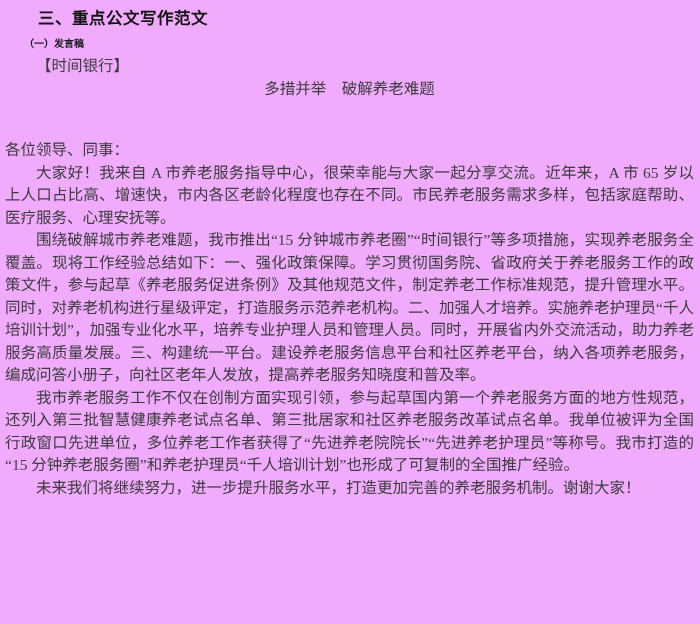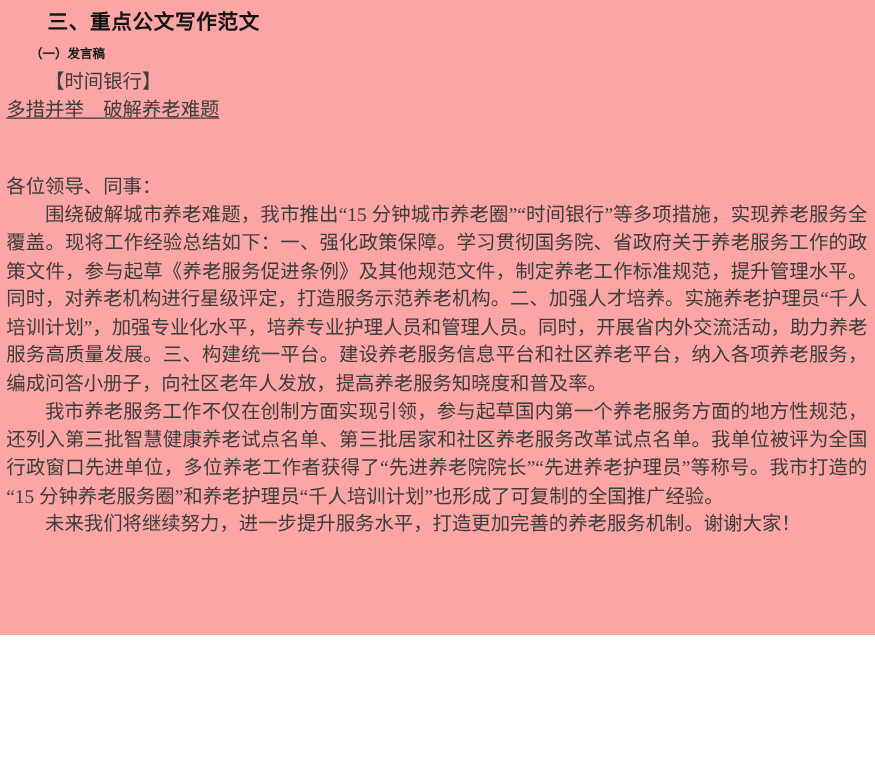--- a/index.html
+++ b/index.html
@@ -3,23 +3,23 @@
 <meta charset="utf-8">
 <style>
   html, body {
     margin: 0;
     padding: 0;
     background: #ffffff;
   }
   .page {
     position: relative;
     width: 700px;
-    height: 508px;
+    height: 624px;
     box-sizing: border-box;
-    background: #fca5a5;
+    background: #f0abfc;
     padding: 5px 6px 0 5px;
     overflow: hidden;
     font-family: "Liberation Serif", "DejaVu Serif", serif;
     font-size: 15.5px;
     line-height: 22.5px;
     color: #3d3d3d;
   }
   .section-heading {
     margin: 0;
     font-family: "Liberation Sans", "DejaVu Sans", sans-serif;
@@ -40,22 +40,22 @@
     text-indent: 1.9em;
   }
   p {
     margin: 0;
     text-align: justify;
   }
   .indent {
     text-indent: 2em;
   }
   .essay-title {
+    text-align: center;
     text-indent: 0;
-    text-decoration: underline;
   }
   .salutation {
     text-indent: 0;
     margin-top: 39px;
   }
 </style>
 </head>
 <body>
 
 <div class="page">
@@ -64,19 +64,20 @@
   <h2 class="subsection-heading">（一）发言稿</h2>
 
 
 
   <p class="indent">【时间银行】</p>
 
   <p class="essay-title">多措并举　破解养老难题</p>
 
   <p class="salutation">各位领导、同事：</p>
 
+  <p class="indent">大家好！我来自 A 市养老服务指导中心，很荣幸能与大家一起分享交流。近年来，A 市 65 岁以上人口占比高、增速快，市内各区老龄化程度也存在不同。市民养老服务需求多样，包括家庭帮助、医疗服务、心理安抚等。</p>
 
   <p class="indent">围绕破解城市养老难题，我市推出“15 分钟城市养老圈”“时间银行”等多项措施，实现养老服务全覆盖。现将工作经验总结如下：一、强化政策保障。学习贯彻国务院、省政府关于养老服务工作的政策文件，参与起草《养老服务促进条例》及其他规范文件，制定养老工作标准规范，提升管理水平。同时，对养老机构进行星级评定，打造服务示范养老机构。二、加强人才培养。实施养老护理员“千人培训计划”，加强专业化水平，培养专业护理人员和管理人员。同时，开展省内外交流活动，助力养老服务高质量发展。三、构建统一平台。建设养老服务信息平台和社区养老平台，纳入各项养老服务，编成问答小册子，向社区老年人发放，提高养老服务知晓度和普及率。</p>
 
   <p class="indent">我市养老服务工作不仅在创制方面实现引领，参与起草国内第一个养老服务方面的地方性规范，还列入第三批智慧健康养老试点名单、第三批居家和社区养老服务改革试点名单。我单位被评为全国行政窗口先进单位，多位养老工作者获得了“先进养老院院长”“先进养老护理员”等称号。我市打造的“15 分钟养老服务圈”和养老护理员“千人培训计划”也形成了可复制的全国推广经验。</p>
 
   <p class="indent">未来我们将继续努力，进一步提升服务水平，打造更加完善的养老服务机制。谢谢大家！</p>
 </div>
 
 </body></html>

